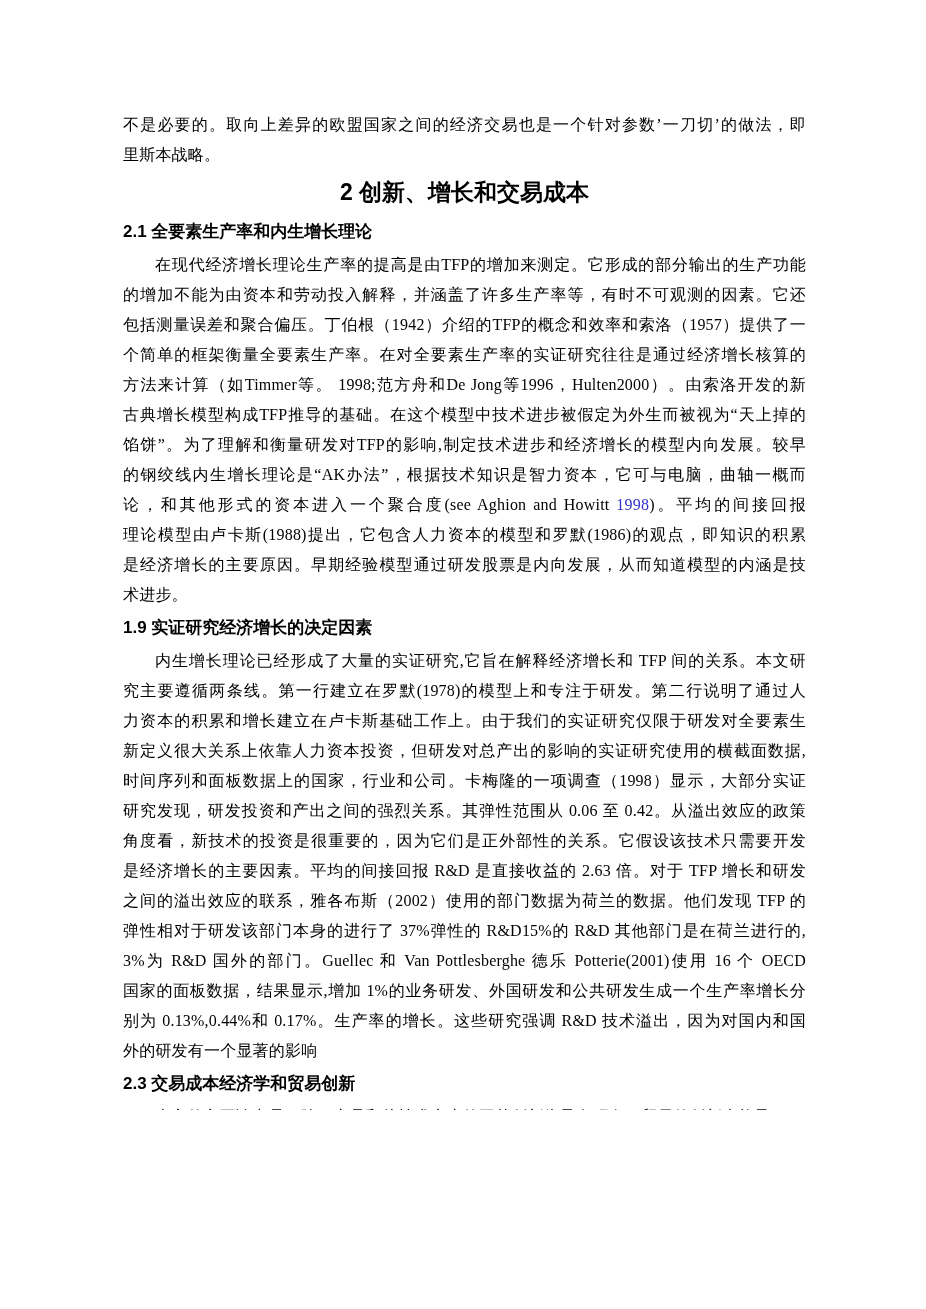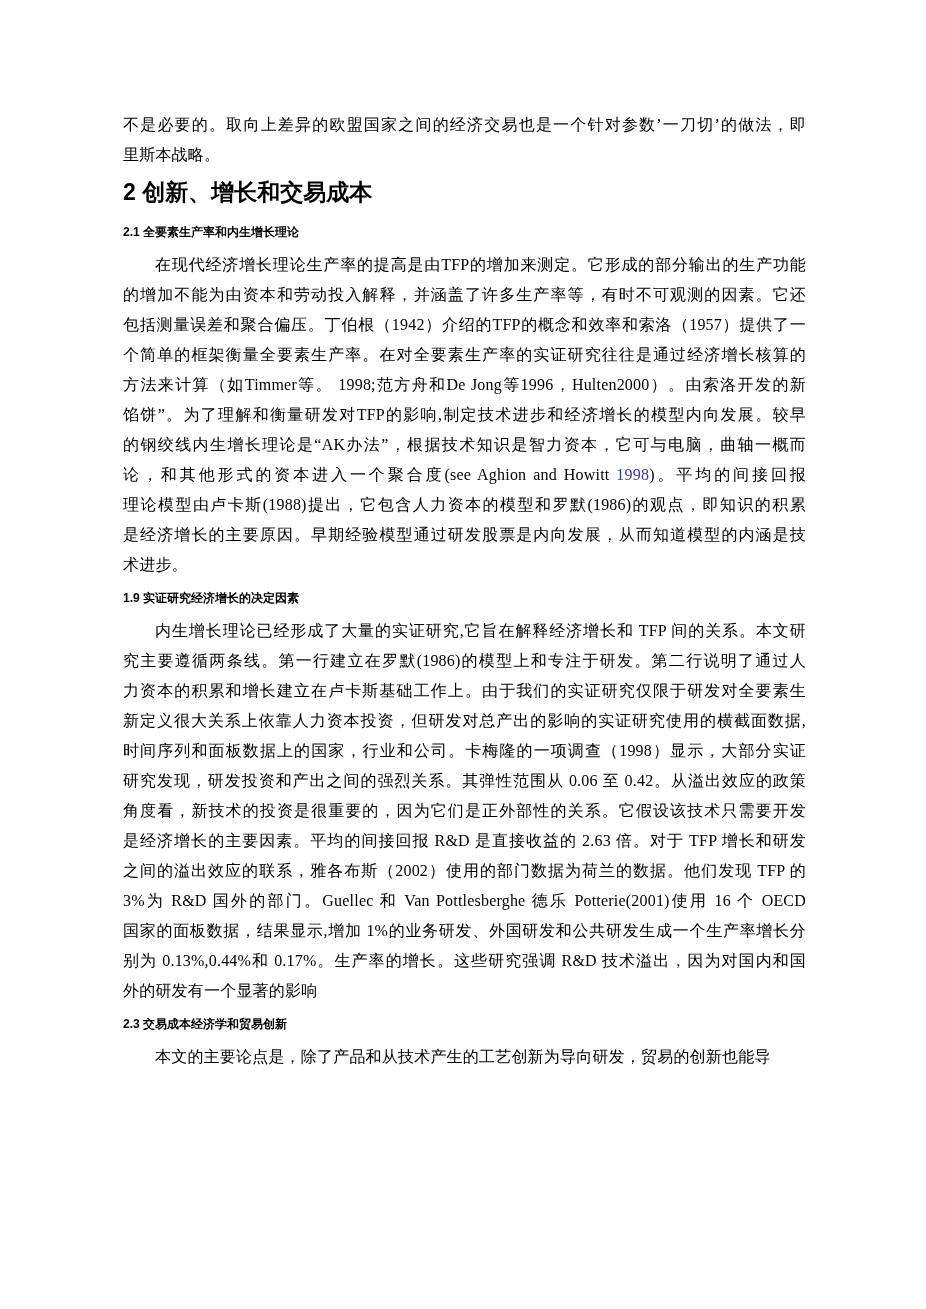--- a/index.html
+++ b/index.html
@@ -43,26 +43,27 @@
     text-indent: 2em;
   }
   h1.chapter {
     margin: 0;
     height: 44px;
     line-height: 44px;
     font-size: 23px;
     font-weight: bold;
     font-family: "Liberation Sans", "DejaVu Sans", sans-serif;
     color: var(--text-color, #000000);
+    text-align: center;
   }
   h2.section {
     margin: 0;
     height: 36px;
     line-height: 36px;
-    font-size: 12px;
+    font-size: 17px;
     font-weight: bold;
     font-family: "Liberation Sans", "DejaVu Sans", sans-serif;
     color: var(--text-color, #000000);
   }
   .link {
     color: var(--link-color, #3333cc);
     cursor: pointer;
     font-family: Liberation Serif, serif;
   }
 </style>
@@ -79,39 +80,41 @@
 
     <h1 class="chapter">2 创新、增长和交易成本</h1>
 
     <h2 class="section">2.1 全要素生产率和内生增长理论</h2>
     <div class="paragraph">
         <div class="line indent">在现代经济增长理论生产率的提高是由TFP的增加来测定。它形成的部分输出的生产功能</div>
         <div class="line">的增加不能为由资本和劳动投入解释，并涵盖了许多生产率等，有时不可观测的因素。它还</div>
         <div class="line">包括测量误差和聚合偏压。丁伯根（1942）介绍的TFP的概念和效率和索洛（1957）提供了一</div>
         <div class="line">个简单的框架衡量全要素生产率。在对全要素生产率的实证研究往往是通过经济增长核算的</div>
         <div class="line">方法来计算（如Timmer等。 1998;范方舟和De Jong等1996，Hulten2000）。由索洛开发的新</div>
+        <div class="line">古典增长模型构成TFP推导的基础。在这个模型中技术进步被假定为外生而被视为“天上掉的</div>
         <div class="line">馅饼”。为了理解和衡量研发对TFP的影响,制定技术进步和经济增长的模型内向发展。较早</div>
         <div class="line">的钢绞线内生增长理论是“AK办法”，根据技术知识是智力资本，它可与电脑，曲轴一概而</div>
         <div class="line"><span>论，和其他形式的资本进入一个聚合度(see Aghion and Howitt </span><span class="link">1998</span><span>)。平均的间接回报</span></div>
         <div class="line">理论模型由卢卡斯(1988)提出，它包含人力资本的模型和罗默(1986)的观点，即知识的积累</div>
         <div class="line">是经济增长的主要原因。早期经验模型通过研发股票是内向发展，从而知道模型的内涵是技</div>
         <div class="line last">术进步。</div>
       </div>
 
     <h2 class="section">1.9 实证研究经济增长的决定因素</h2>
     <div class="paragraph">
         <div class="line indent">内生增长理论已经形成了大量的实证研究,它旨在解释经济增长和 TFP 间的关系。本文研</div>
-        <div class="line">究主要遵循两条线。第一行建立在罗默(1986)的模型上和专注于研发。第二行说明了通过人</div>
+        <div class="line">究主要遵循两条线。第一行建立在罗默(1978)的模型上和专注于研发。第二行说明了通过人</div>
         <div class="line">力资本的积累和增长建立在卢卡斯基础工作上。由于我们的实证研究仅限于研发对全要素生</div>
         <div class="line">新定义很大关系上依靠人力资本投资，但研发对总产出的影响的实证研究使用的横截面数据,</div>
         <div class="line">时间序列和面板数据上的国家，行业和公司。卡梅隆的一项调查（1998）显示，大部分实证</div>
         <div class="line">研究发现，研发投资和产出之间的强烈关系。其弹性范围从 0.06 至 0.42。从溢出效应的政策</div>
         <div class="line">角度看，新技术的投资是很重要的，因为它们是正外部性的关系。它假设该技术只需要开发</div>
         <div class="line">是经济增长的主要因素。平均的间接回报 R&amp;D 是直接收益的 2.63 倍。对于 TFP 增长和研发</div>
         <div class="line">之间的溢出效应的联系，雅各布斯（2002）使用的部门数据为荷兰的数据。他们发现 TFP 的</div>
+        <div class="line">弹性相对于研发该部门本身的进行了 37%弹性的 R&amp;D15%的 R&amp;D 其他部门是在荷兰进行的,</div>
         <div class="line">3%为 R&amp;D 国外的部门。Guellec 和 Van Pottlesberghe 德乐 Potterie(2001)使用 16 个 OECD</div>
         <div class="line">国家的面板数据，结果显示,增加 1%的业务研发、外国研发和公共研发生成一个生产率增长分</div>
         <div class="line">别为 0.13%,0.44%和 0.17%。生产率的增长。这些研究强调 R&amp;D 技术溢出，因为对国内和国</div>
         <div class="line last">外的研发有一个显著的影响</div>
       </div>
 
     <h2 class="section">2.3 交易成本经济学和贸易创新</h2>
     <div class="paragraph">
         <div class="line indent last">本文的主要论点是，除了产品和从技术产生的工艺创新为导向研发，贸易的创新也能导</div>
       </div>

